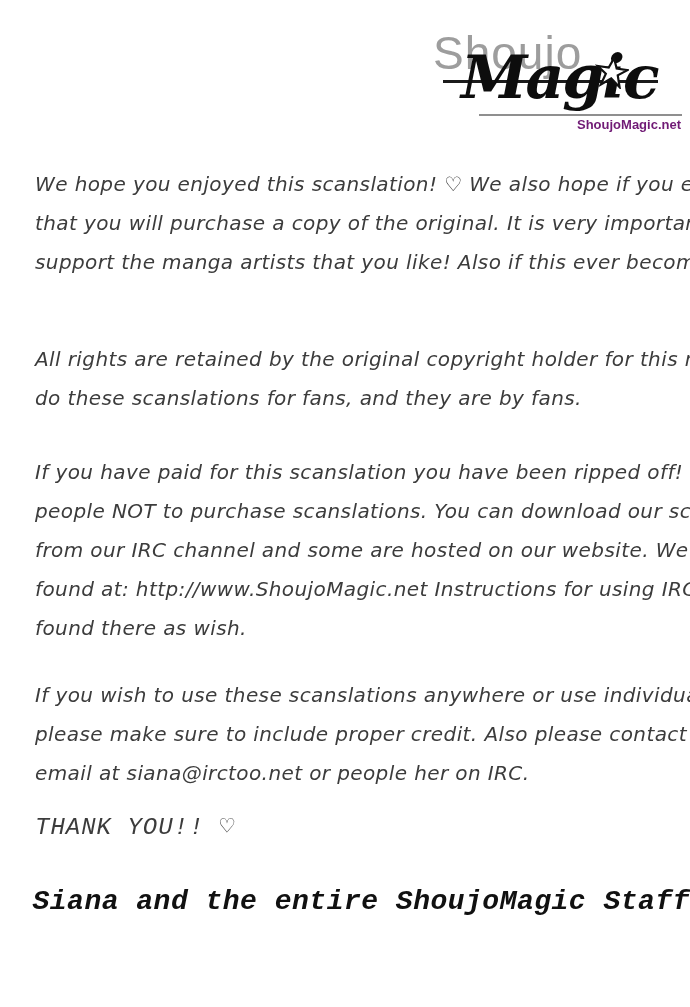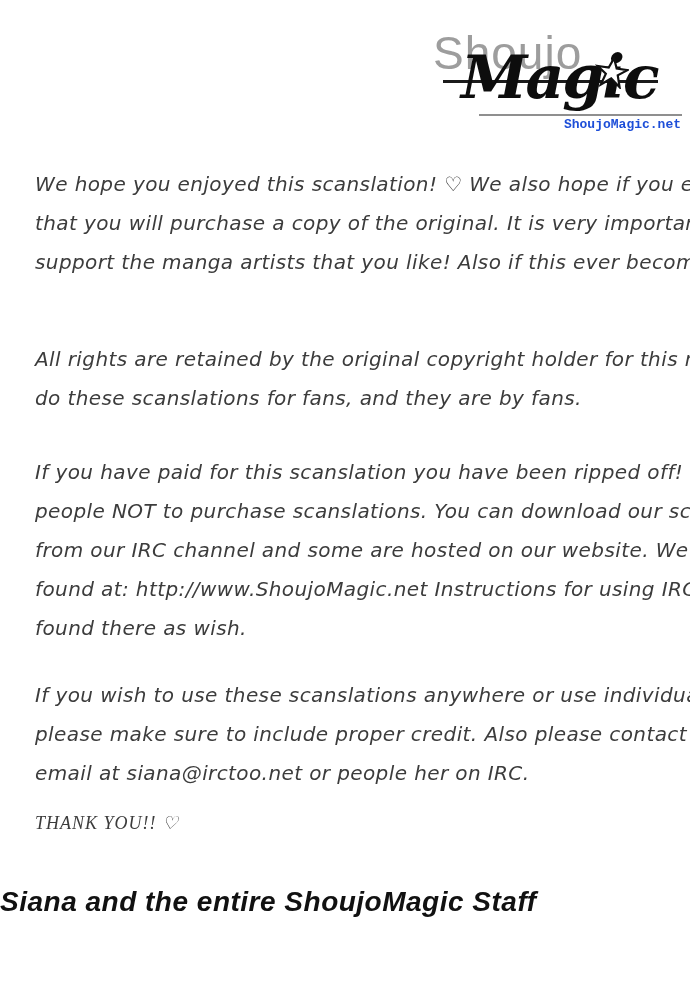--- a/index.html
+++ b/index.html
@@ -67,24 +67,24 @@
     left: 54px;
     top: 89px;
     width: 203px;
     height: 2px;
     background: #8f8f8f;
   }
   .logo-site {
     position: absolute;
     right: 9px;
     top: 92px;
-    font-family: Liberation Mono, monospace;
+    font-family: Liberation Sans, sans-serif;
     font-size: 13px;
     font-weight: bold;
-    color: #1d4ed8;
+    color: #701a75;
     letter-spacing: 0px;
   }
 
   
   .handwriting {
     position: absolute;
     left: 35px;
     width: 645px;
     font-family: "DejaVu Sans", sans-serif;
     font-style: italic;
@@ -100,34 +100,34 @@
   }
   .para-1 { top: 165px; }
   .para-2 { top: 340px; }
   .para-3 { top: 453px; }
   .para-4 { top: 676px; }
 
   .thank-you {
     position: absolute;
     left: 35px;
     top: 812px;
-    font-family: Liberation Serif, serif;
+    font-family: Liberation Mono, monospace;
     font-style: italic;
-    font-size: 18px;
+    font-size: 24px;
     color: #3c3c3c;
     letter-spacing: 1px;
   }
 
   .footer-credit {
     position: absolute;
     left: 0;
     top: 886px;
     width: 100%;
-    text-align: left;
-    font-family: Liberation Sans, sans-serif;
+    text-align: right;
+    font-family: Liberation Mono, monospace;
     font-style: italic;
     font-weight: bold;
     font-size: 28px;
     color: #111111;
     letter-spacing: 0.5px;
   }
 </style>
 </head>
 <body>
 

